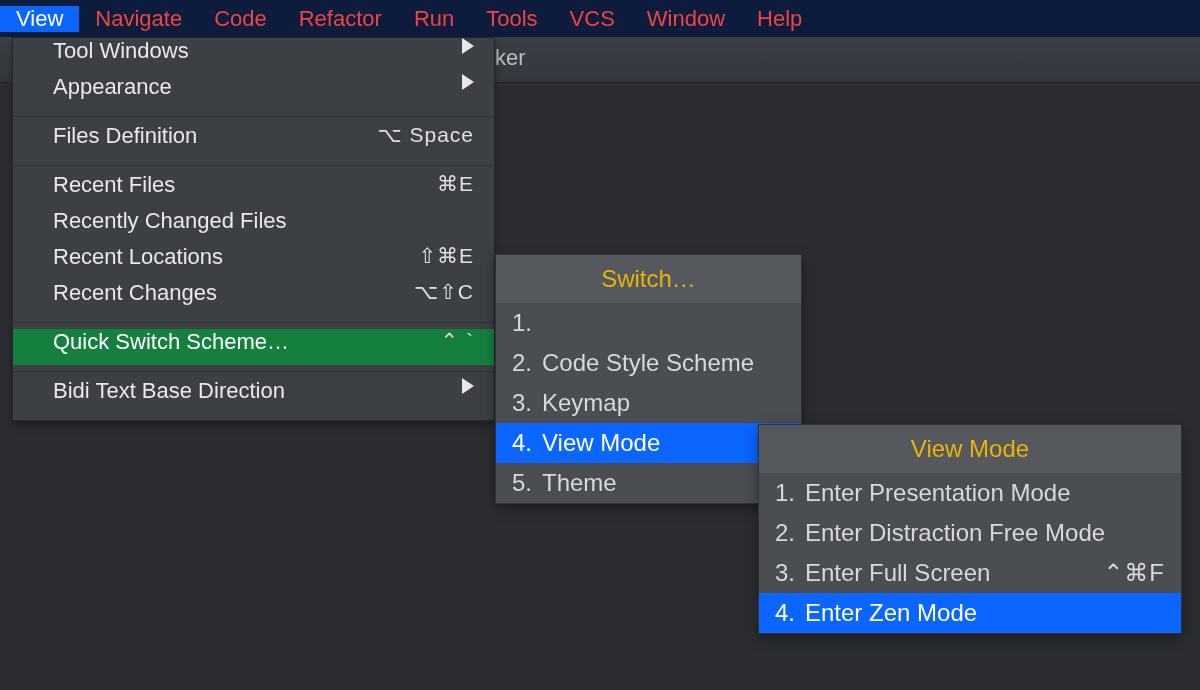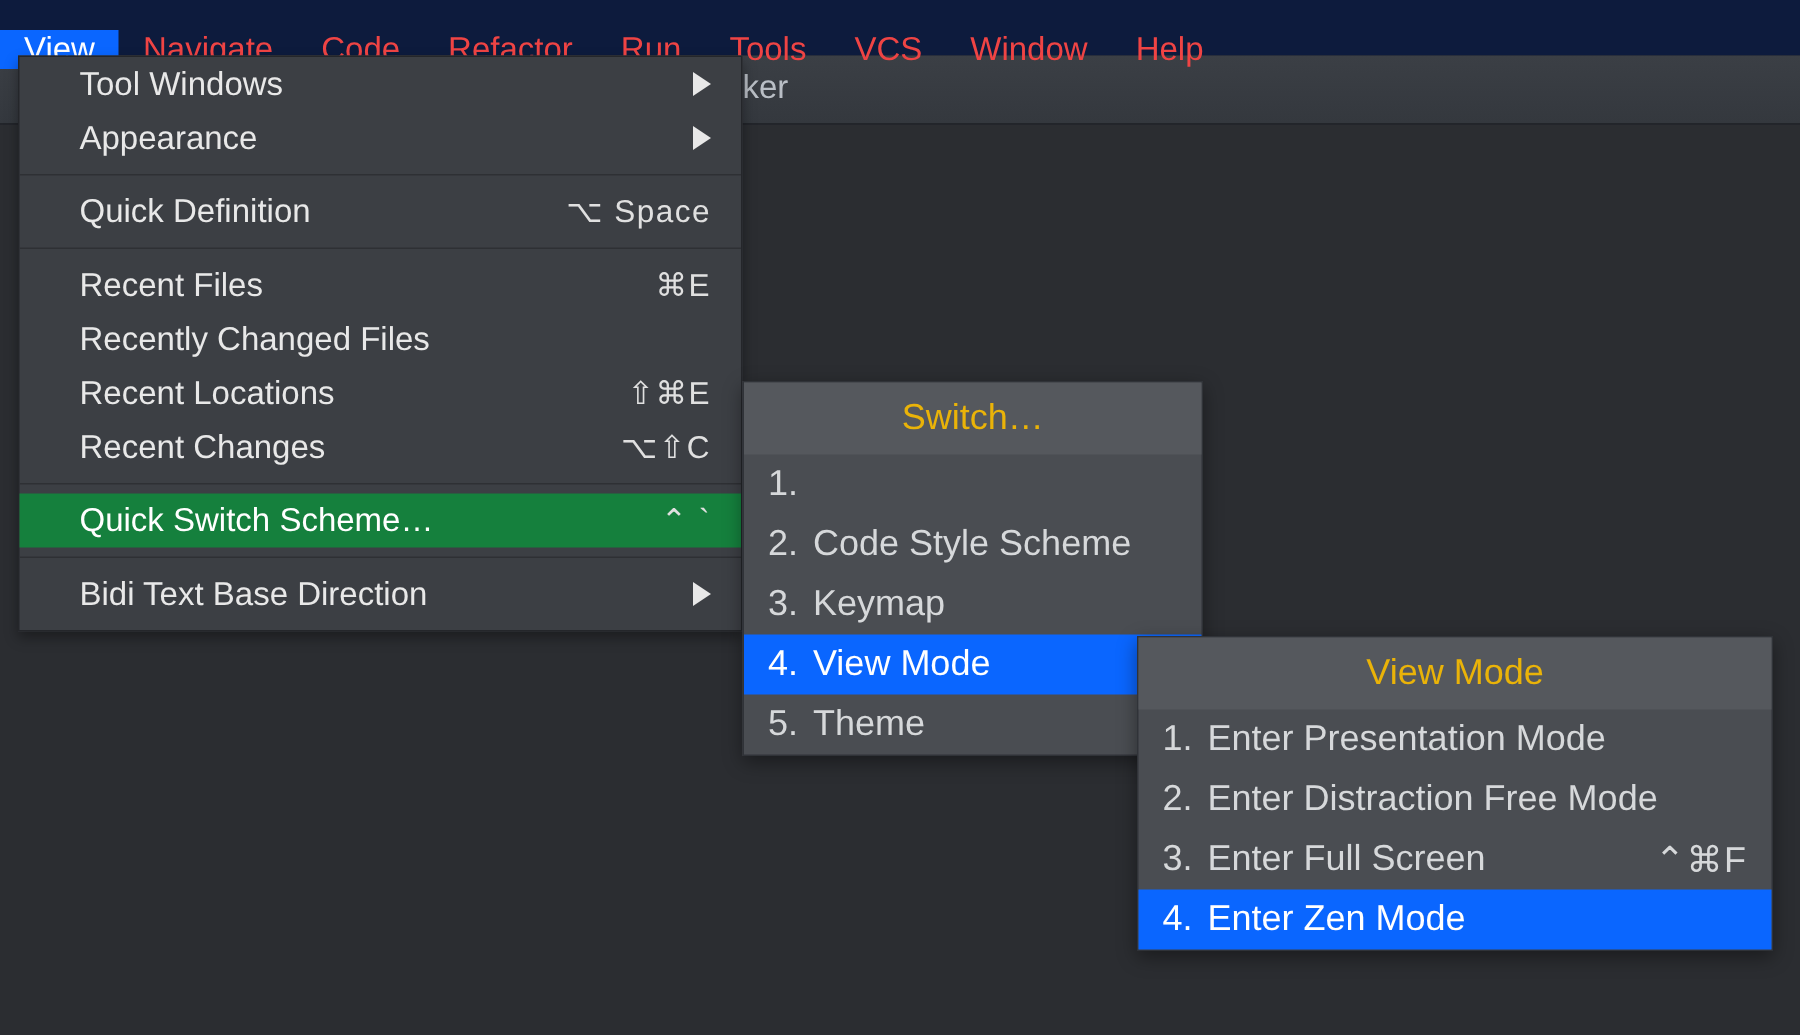--- a/index.html
+++ b/index.html
@@ -16,24 +16,23 @@
     position: absolute;
     top: 0; left: 0; right: 0;
     height: 37px;
     background: #0d1b3d;
   }
   .menubar {
     position: absolute;
     top: 0; left: 0; right: 0;
     height: 37px;
     display: flex;
-    align-items: flex-start;
+    align-items: center;
     font-size: 22px;
     z-index: 5;
-    margin-top: 20px;
   }
   .menubar .menu-item {
     display: flex;
     align-items: center;
     padding: 0 16px;
     color: #ef4444;
     white-space: nowrap;
   }
   .menubar .menu-item.active {
     background: #0a66ff;
@@ -72,21 +71,21 @@
     width: 483px;
     background: #3c3f44;
     border: 1px solid #24262a;
     box-shadow: 0 4px 8px rgba(0,0,0,.35);
     z-index: 10;
     font-size: 22px;
     padding-bottom: 6px;
   }
   .dd-row {
     display: flex;
-    align-items: center;
+    align-items: flex-start;
     height: 36px;
     padding: 0 20px 0 40px;
     color: #e8e8e8;
     position: relative;
   }
   .dd-row .label { flex: 1; white-space: nowrap; }
   .dd-row .short {
     color: #e0e0e0;
     font-size: 21px;
     letter-spacing: 1px;
@@ -178,21 +177,21 @@
     <div class="dd-row">
       <span class="label">Tool Windows</span>
       <span class="submenu-arrow"></span>
     </div>
     <div class="dd-row">
       <span class="label">Appearance</span>
       <span class="submenu-arrow"></span>
     </div>
     <div class="dd-sep"></div>
     <div class="dd-row">
-      <span class="label">Quick Definition</span>
+      <span class="label">Files Definition</span>
       <span class="short">⌥ Space</span>
     </div>
     <div class="dd-sep"></div>
     <div class="dd-row">
       <span class="label">Recent Files</span>
       <span class="short">⌘E</span>
     </div>
     <div class="dd-row">
       <span class="label">Recently Changed Files</span>
     </div>

